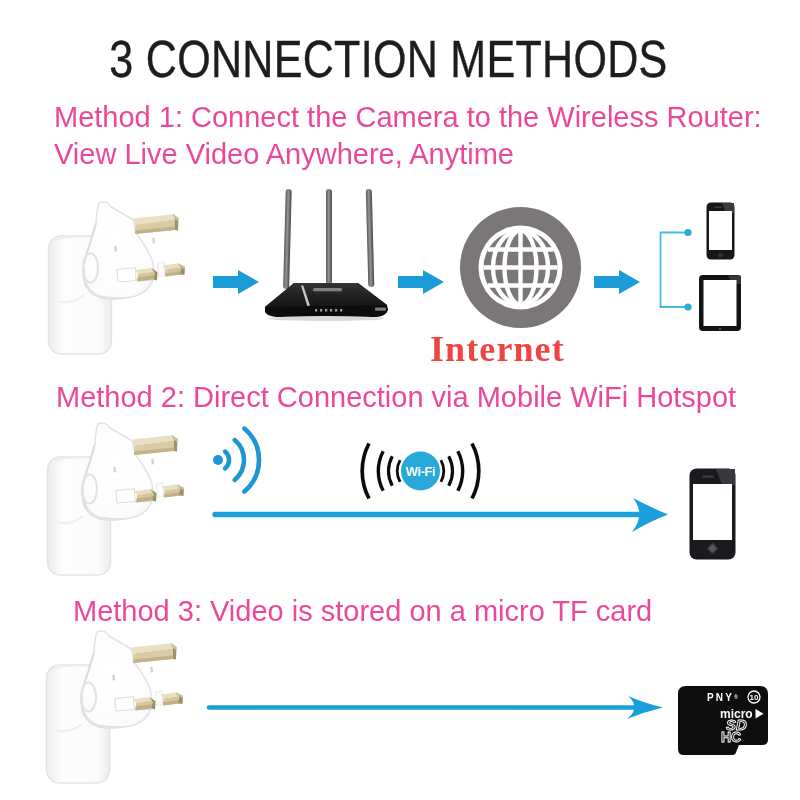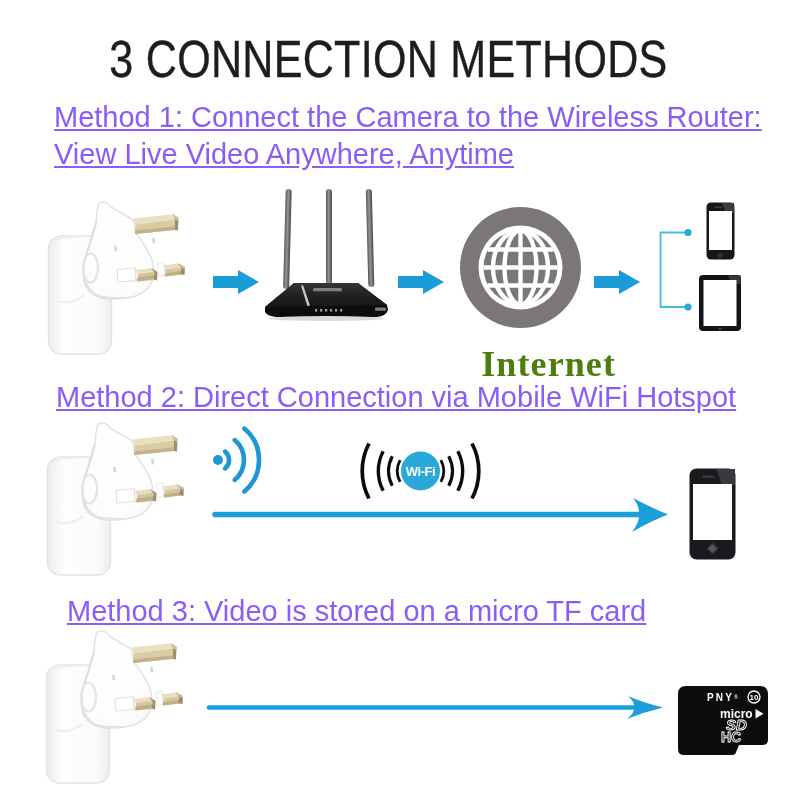--- a/index.html
+++ b/index.html
@@ -1,26 +1,26 @@
 <!DOCTYPE html>
 <html><head>
 <meta charset="utf-8">
 <style>
   html,body{margin:0;padding:0;}
   body{width:800px;height:800px;background:#ffffff;position:relative;overflow:hidden;
        font-family:"Liberation Sans", sans-serif;}
   .abs{position:absolute;}
   #title{left:0;top:28px;width:800px;text-align:center;font-size:52.5px;font-weight:400;-webkit-text-stroke:0.4px #1d1d1d;
          color:#1d1d1d;letter-spacing:0.35px;transform:translateX(-11.5px) scaleX(0.82);transform-origin:400px 0;}
-  .method{color:#8b5cf6;font-size:29px;letter-spacing:0px;white-space:nowrap;text-decoration:underline;}
+  .method{color:#ec4899;font-size:29px;letter-spacing:0px;white-space:nowrap;}
   #m1{left:54px;top:99px;line-height:37px;}
   #m2{left:56px;top:380.5px;}
-  #m3{left:67px;top:594.5px;}
-  #internet{left:430px;top:343px;width:186px;text-align:right;letter-spacing:1.1px;
-            font-family:"Liberation Serif",serif;font-weight:bold;font-size:36px;color:#4d7c0f;}
+  #m3{left:73px;top:594.5px;}
+  #internet{left:430px;top:328px;width:186px;text-align:left;letter-spacing:1.1px;
+            font-family:"Liberation Serif",serif;font-weight:bold;font-size:36px;color:#ef4444;}
 </style>
 </head>
 <body>
 <div id="title" class="abs">3 CONNECTION METHODS</div>
 <div id="m1" class="abs method">Method 1: Connect the Camera to the Wireless Router:<br>View Live Video Anywhere, Anytime</div>
 <div id="m2" class="abs method">Method 2: Direct Connection via Mobile WiFi Hotspot</div>
 <div id="m3" class="abs method">Method 3: Video is stored on a micro TF card</div>
 <div id="internet" class="abs">Internet</div>
 
 <svg class="abs" id="plug1" style="left:44px;top:198px" width="146" height="160" viewBox="0 0 146 160">

